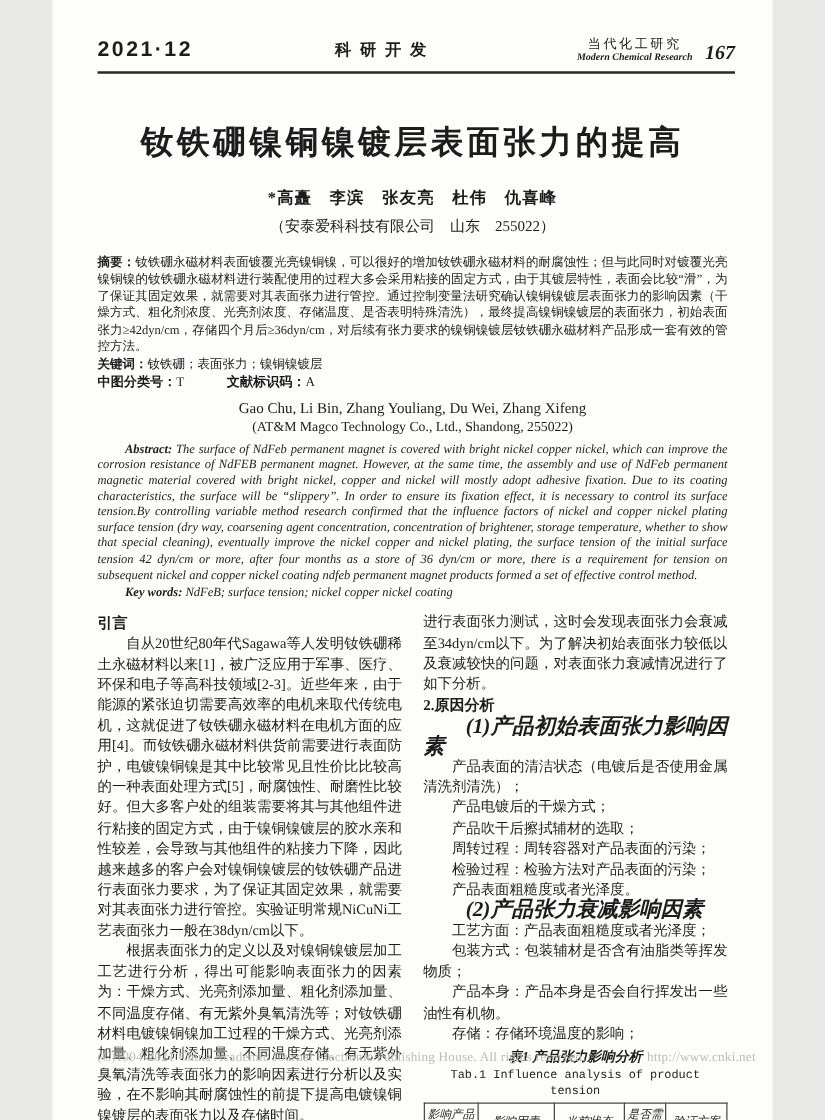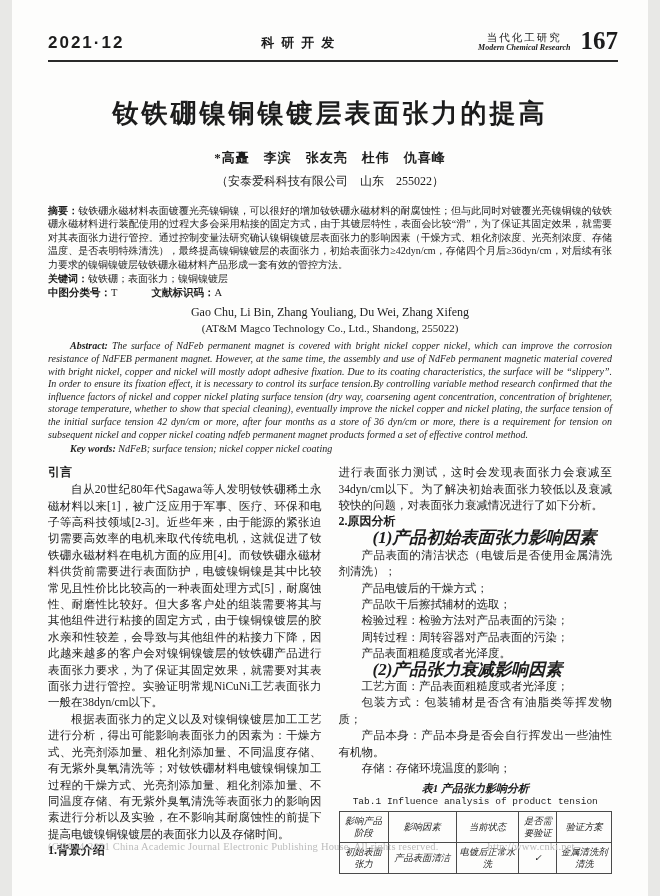--- a/index.html
+++ b/index.html
@@ -1,34 +1,34 @@
 <!DOCTYPE html>
 <html><head>
 <meta charset="utf-8">
 <style>
   * { margin:0; padding:0; box-sizing:border-box; }
   html,body { background:#e8e8e6; }
   .page {
-    position:relative; width:636px; height:896px; margin:0 auto;
+    position:relative; width:576px; height:896px; margin:0 auto;
     background:#fdfdfc; color:#1c1c1c; overflow:hidden;
     font-family:"Liberation Serif","DejaVu Serif",serif;
   }
   
   .jheader {
     position:absolute; top:30px; left:36px; right:30px;
     display:flex; justify-content:space-between; align-items:flex-end;
     border-bottom:2px solid #2a2a2a; padding-bottom:7px;
   }
   .issue { font-family:"Liberation Sans","DejaVu Sans",sans-serif; font-size:17px; font-weight:600; letter-spacing:2px; }
   .section-name { font-size:13px; font-weight:bold; letter-spacing:7px; padding-bottom:1px; }
   .jright { display:flex; align-items:flex-end; gap:10px; }
   .jtitles { text-align:center; line-height:1.1; }
   .journal-cn { font-size:10.5px; letter-spacing:2px; }
   .journal-en { font-size:8px; font-style:italic; font-weight:bold; }
-  .pageno { font-size:25px; font-weight:bold; line-height:0.9; }
+  .pageno { font-size:16px; font-weight:bold; line-height:0.9;font-style:italic; }
   
   .title-cn { margin-top:96px; text-align:center; font-size:26px; font-weight:bold; letter-spacing:3px; }
   .authors-cn { margin-top:18px; text-align:center; font-size:13px; font-weight:bold; letter-spacing:1px; }
   .affil-cn { margin-top:6px; text-align:center; font-size:12px; }
   .abs-cn {
     margin:14px 36px 0; font-size:10px; line-height:13.4px; text-align:justify;
   }
   .abs-cn b, .kw-cn b, .clc b { font-weight:bold; }
   .kw-cn { margin:1px 36px 0; font-size:10px; line-height:13.4px; }
   .clc { margin:1px 36px 0; font-size:10.5px; line-height:14px; }
@@ -102,22 +102,22 @@
 
     </div>
 
     <div class="col">
       <p>进行表面张力测试，这时会发现表面张力会衰减至34dyn/cm以下。为了解决初始表面张力较低以及衰减较快的问题，对表面张力衰减情况进行了如下分析。</p>
       <h3>2.原因分析</h3>
       <h4>(1)产品初始表面张力影响因素</h4>
       <p class="ind">产品表面的清洁状态（电镀后是否使用金属清洗剂清洗）；</p>
       <p class="ind">产品电镀后的干燥方式；</p>
       <p class="ind">产品吹干后擦拭辅材的选取；</p>
+      <p class="ind">周转过程：周转容器对产品表面的污染；</p>
       <p class="ind">检验过程：检验方法对产品表面的污染；</p>
-      <p class="ind">周转过程：周转容器对产品表面的污染；</p>
       <p class="ind">产品表面粗糙度或者光泽度。</p>
       <h4>(2)产品张力衰减影响因素</h4>
       <p class="ind">工艺方面：产品表面粗糙度或者光泽度；</p>
       <p class="ind">包装方式：包装辅材是否含有油脂类等挥发物质；</p>
       <p class="ind">产品本身：产品本身是否会自行挥发出一些油性有机物。</p>
       <p class="ind">存储：存储环境温度的影响；</p>
 
       <div class="tab-cap-cn">表1 产品张力影响分析</div>
       <div class="tab-cap-en">Tab.1 Influence analysis of product tension</div>
       <table class="inftab">

